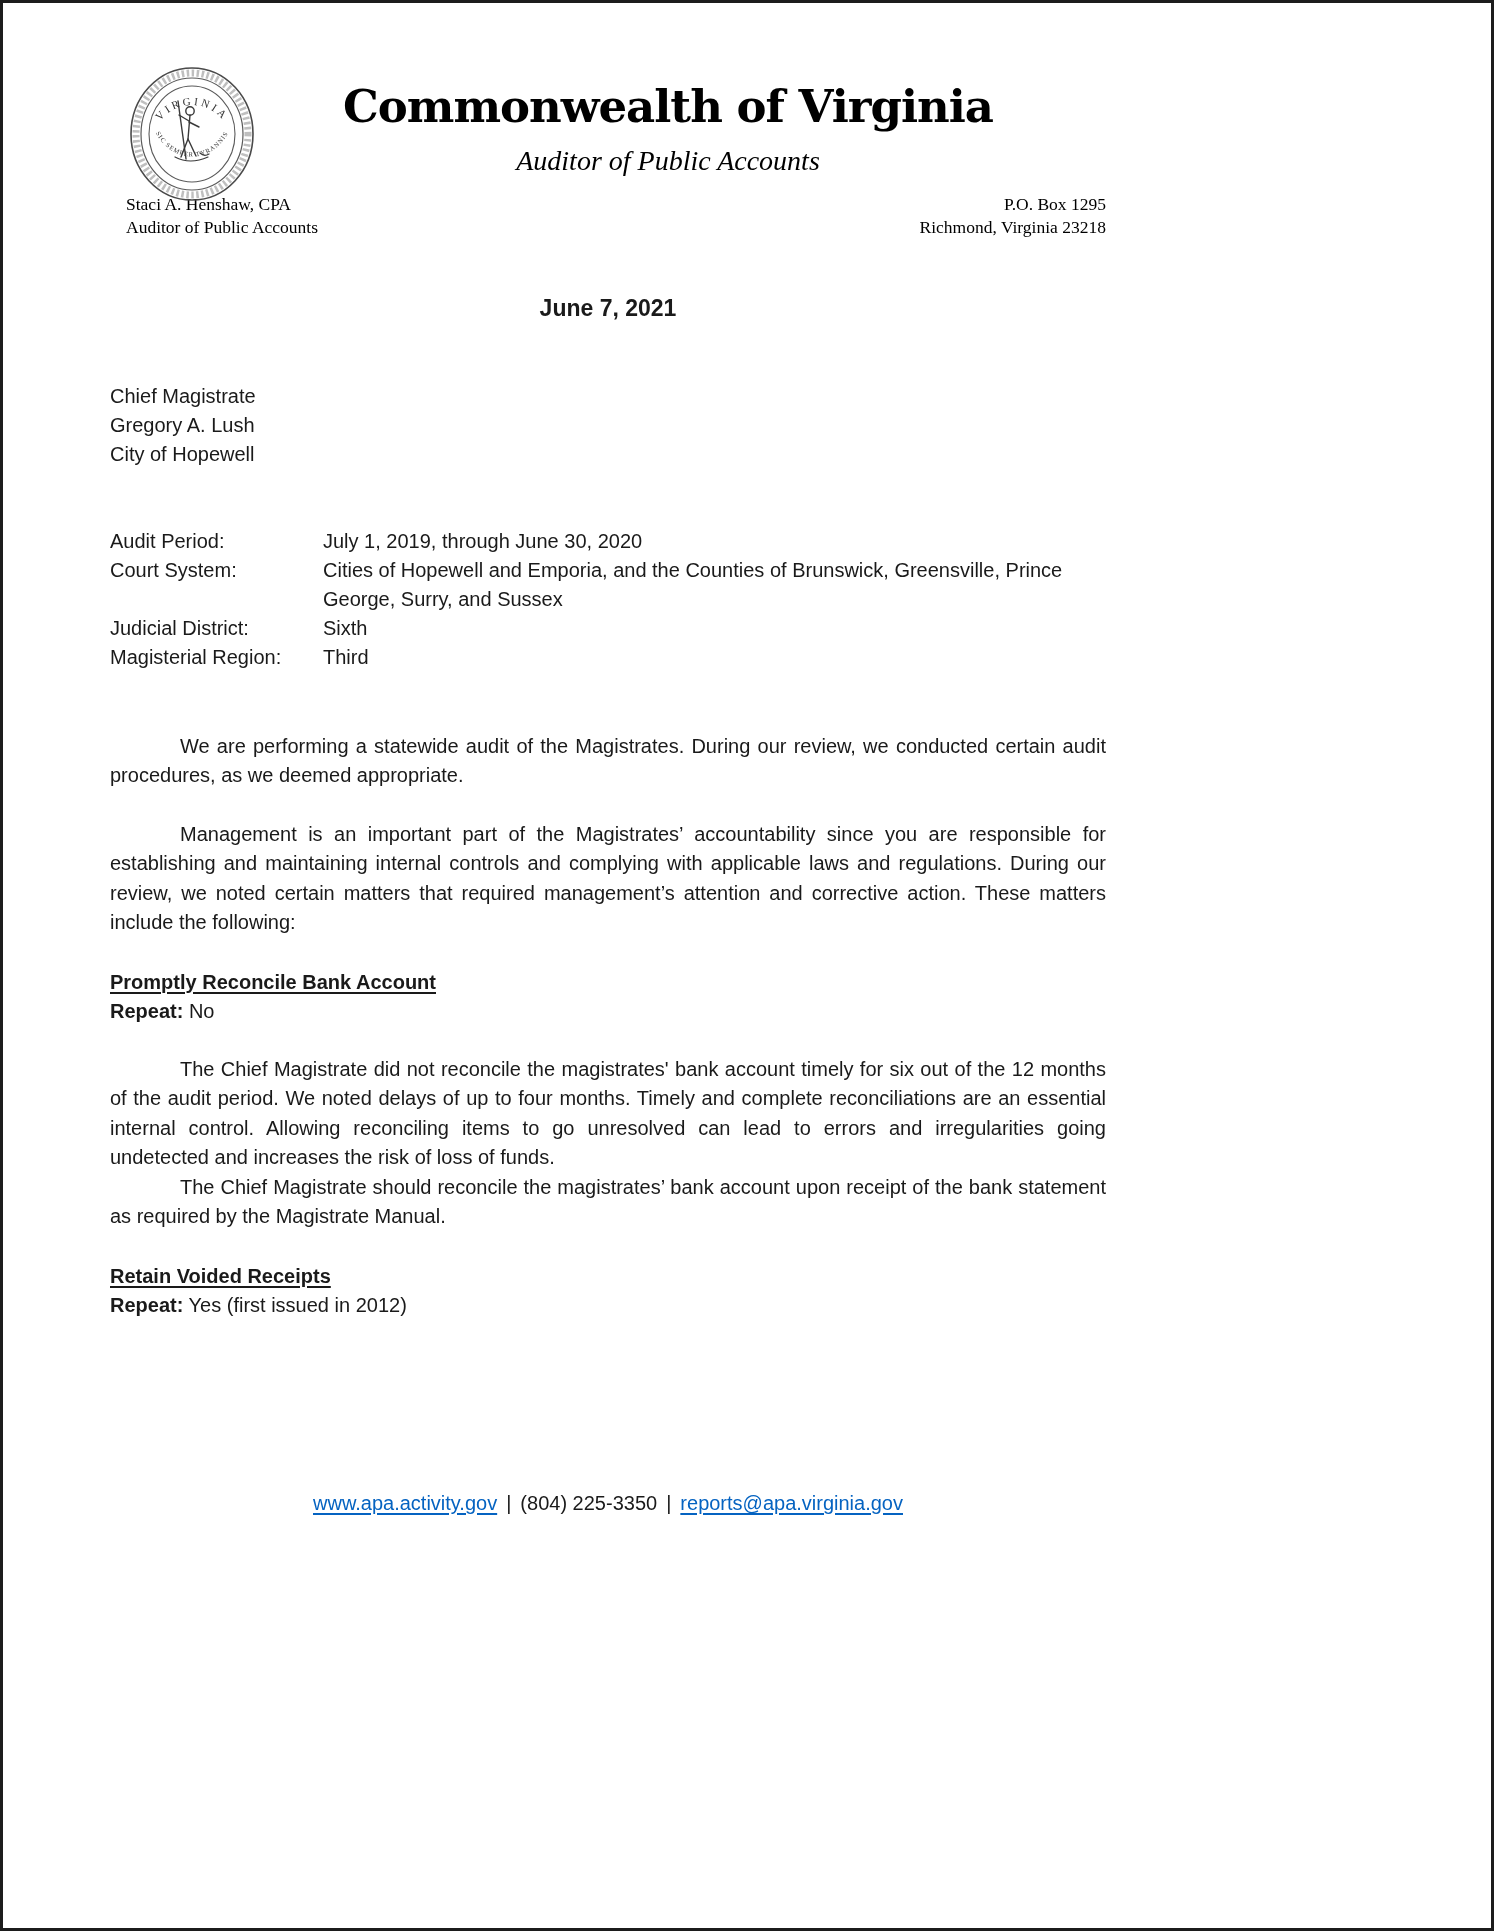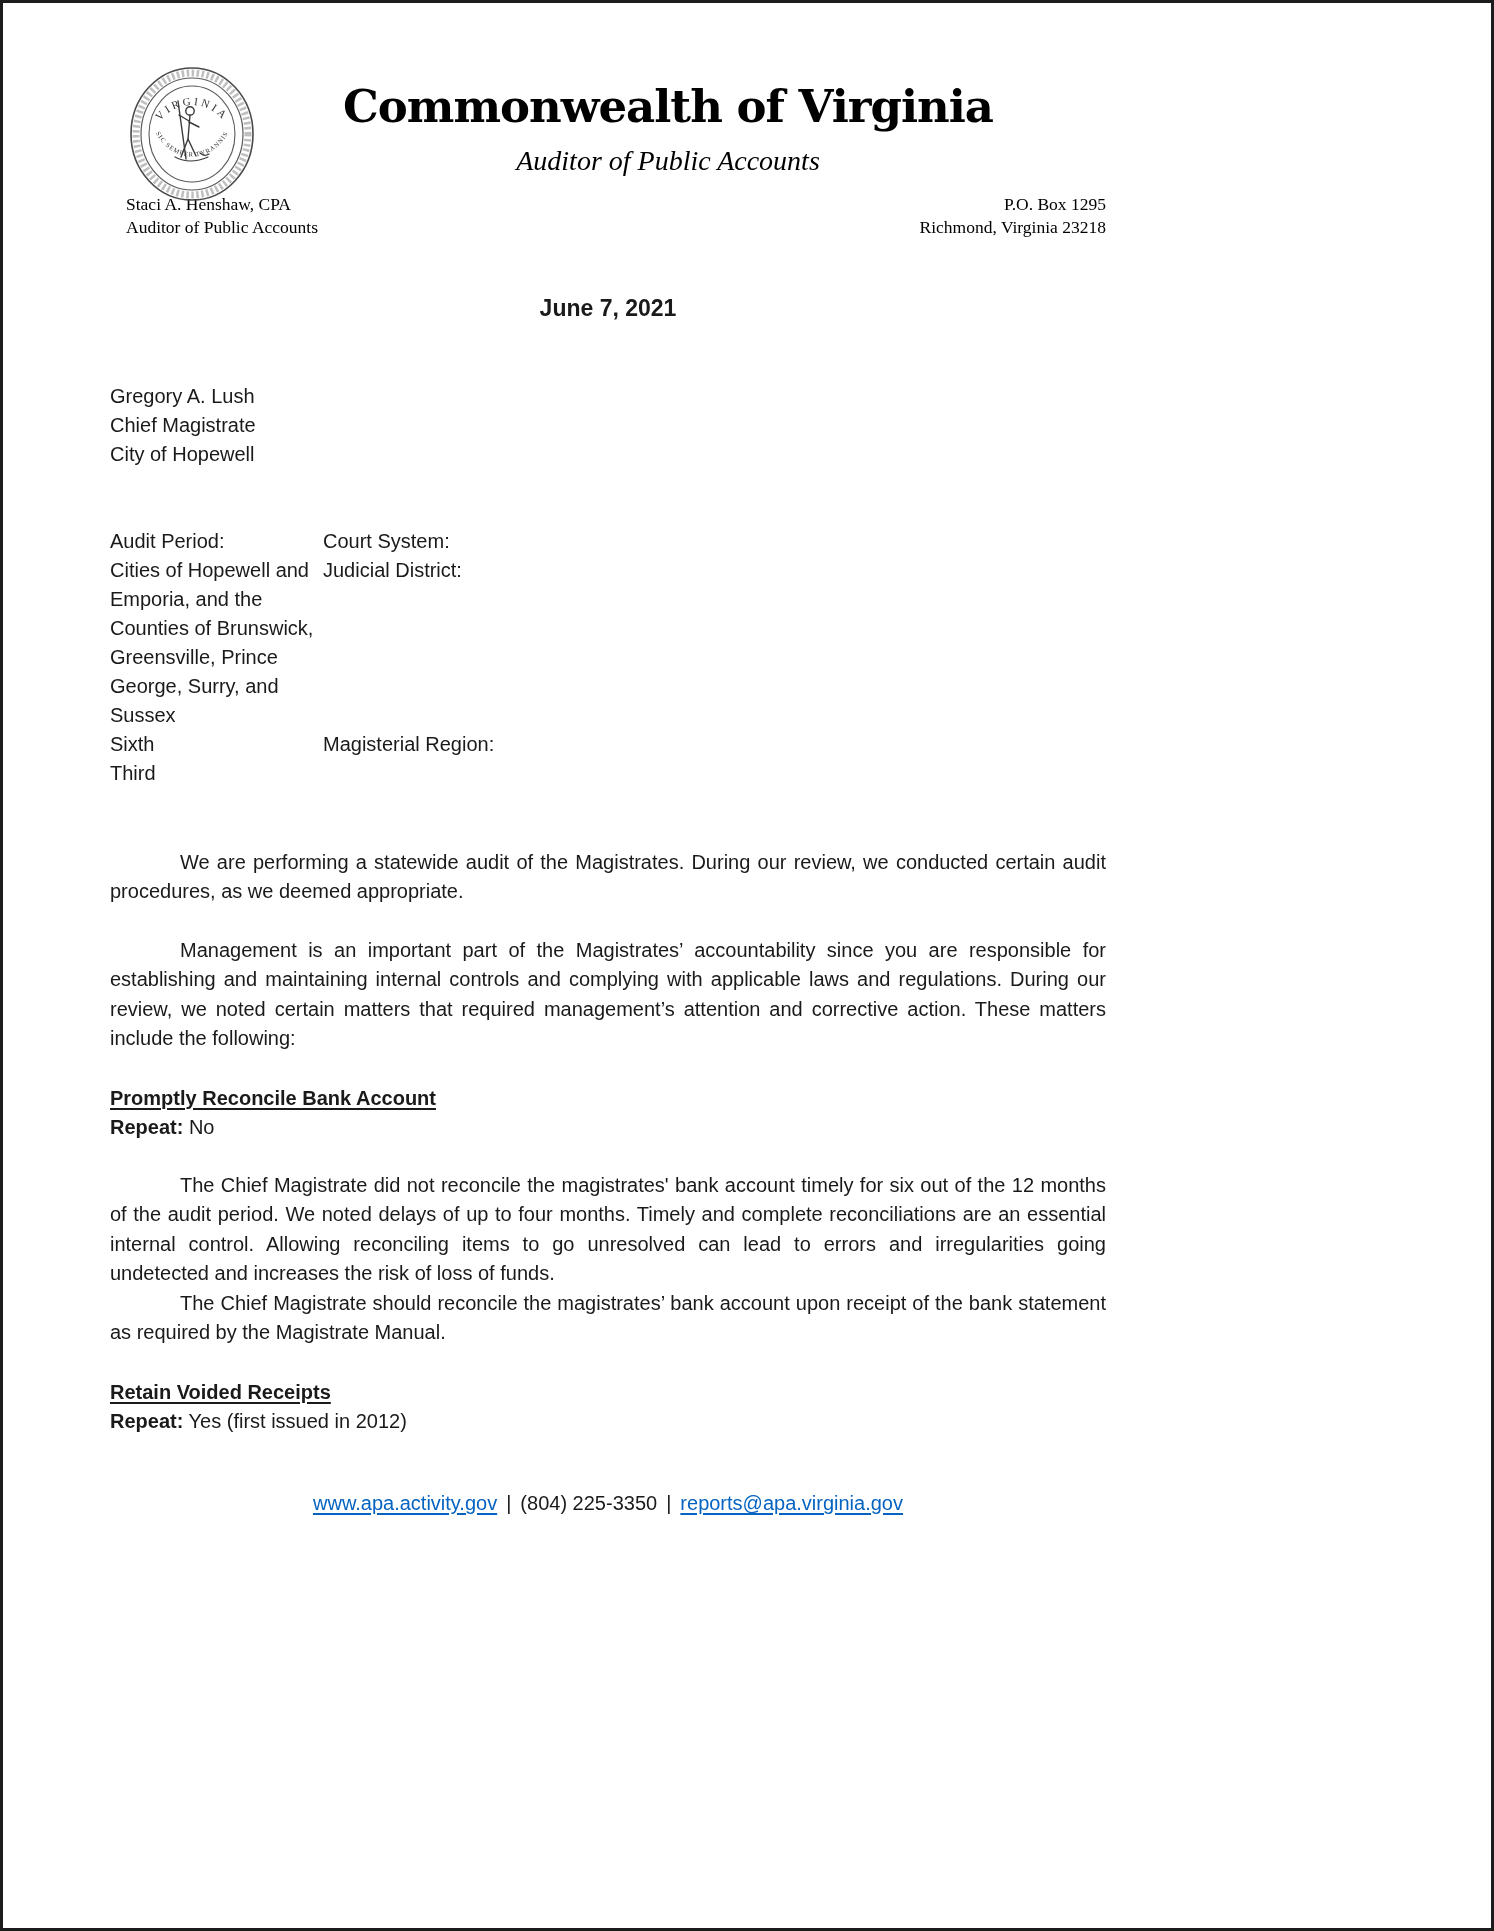--- a/index.html
+++ b/index.html
@@ -118,27 +118,28 @@
       </div>
       <div class="contact-right">
         <div>P.O. Box 1295</div>
         <div>Richmond, Virginia 23218</div>
       </div>
     </div>
 
     <div class="date">June 7, 2021</div>
 
     <div class="recipient">
+      <div>Chief Magistrate</div>
       <div>Gregory A. Lush</div>
-      <div>Chief Magistrate</div>
       <div>City of Hopewell</div>
     </div>
 
     <div class="info-grid">
       <div>Audit Period:</div>
+      <div>July 1, 2019, through June 30, 2020</div>
       <div>Court System:</div>
       <div>Cities of Hopewell and Emporia, and the Counties of Brunswick, Greensville, Prince George, Surry, and Sussex</div>
       <div>Judicial District:</div>
       <div>Sixth</div>
       <div>Magisterial Region:</div>
       <div>Third</div>
     </div>
 
     <p class="body-para indent mt-first">We are performing a statewide audit of the Magistrates.  During our review, we conducted certain audit procedures, as we deemed appropriate.</p>
     <p class="body-para indent">Management is an important part of the Magistrates’ accountability since you are responsible for establishing and maintaining internal controls and complying with applicable laws and regulations.  During our review, we noted certain matters that required management’s attention and corrective action.  These matters include the following:</p>

